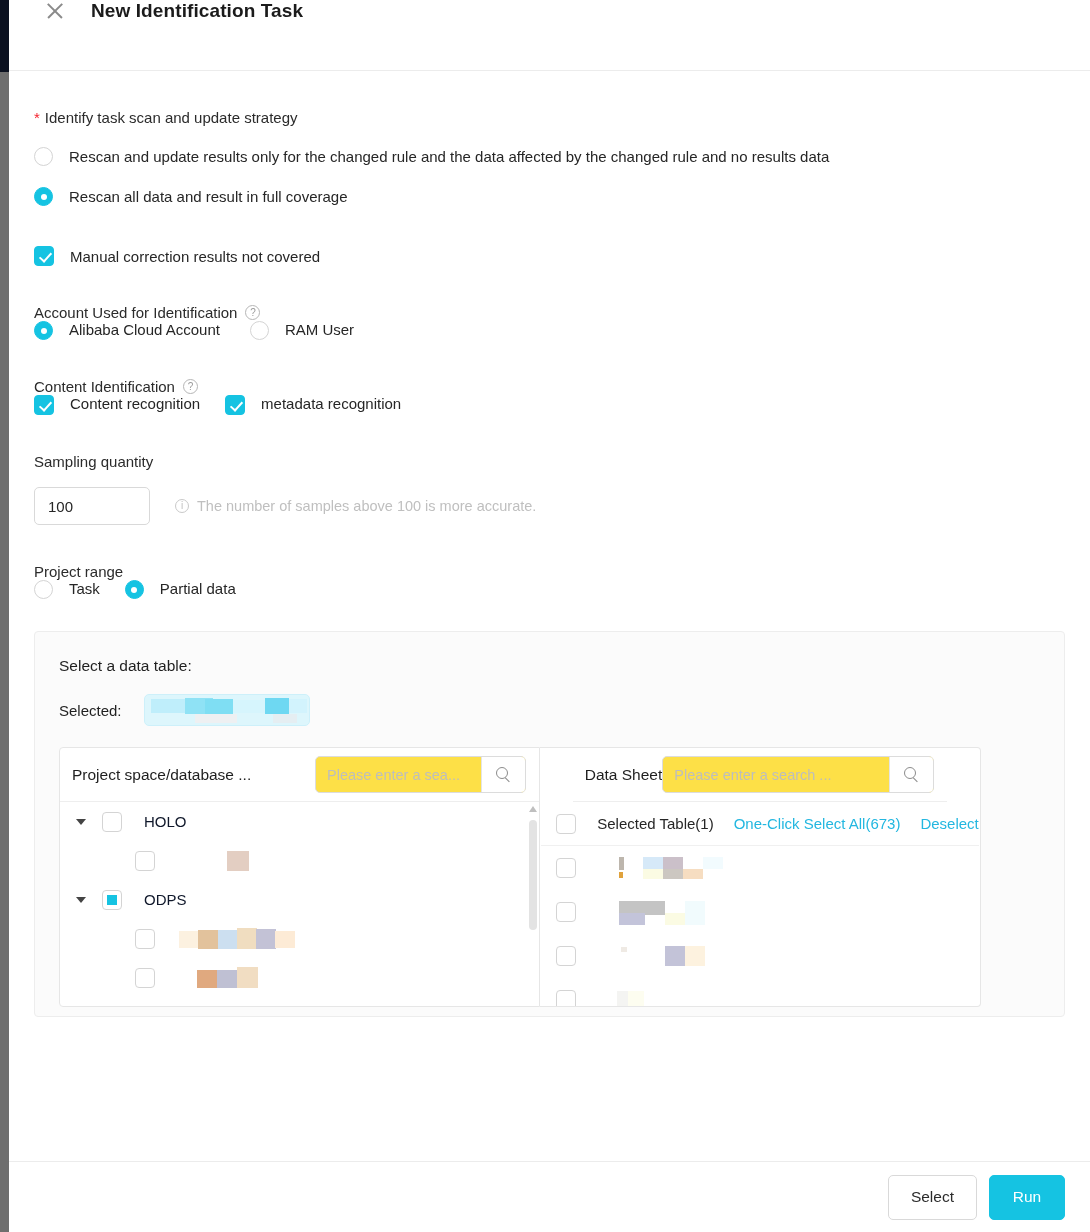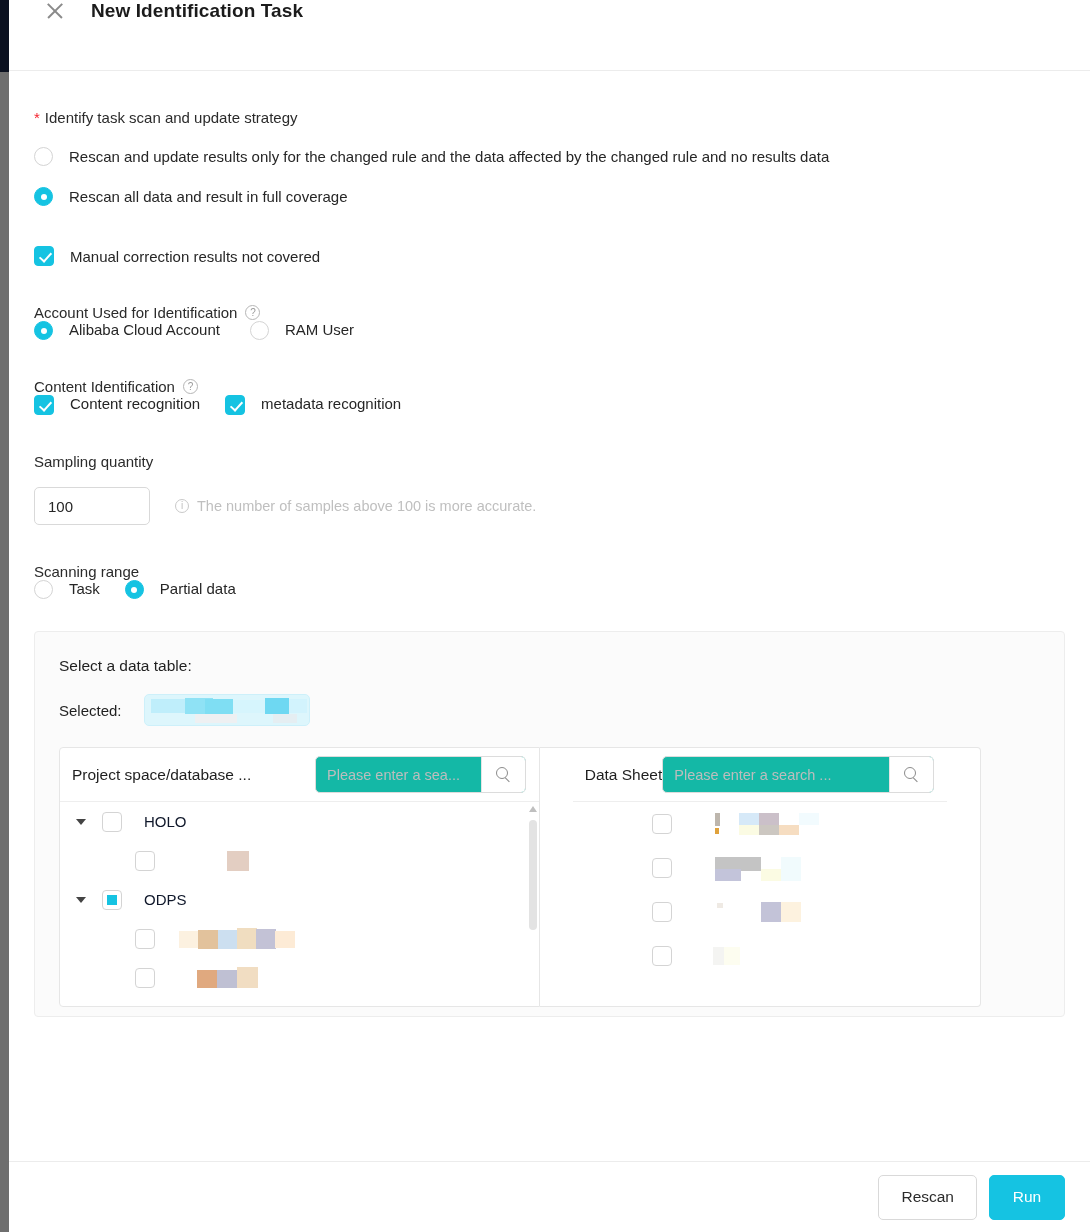--- a/index.html
+++ b/index.html
@@ -167,21 +167,21 @@
     padding: 0 13px 0 12px; border-bottom: 1px solid #eeeeee;
   }
   .pane-head-title {
     font-size: 15.5px; color: #1f1f1f; white-space: nowrap;
     overflow: hidden; text-overflow: ellipsis;
   }
   .pane-left .pane-head-title { max-width: 224px; }
   .search-box {
     margin-left: auto; display: flex; align-items: stretch;
     height: 37px; border: 1px solid #dcdcdc; border-radius: 5px;
-    overflow: hidden; background: #14b8a6;
+    overflow: hidden; background: #fde047;
   }
   .pane-left .search-box  { width: 211px; }
   .pane-right .search-box { width: 272px; }
   .search-box input {
     flex: 1 1 auto; border: none; outline: none;
     padding: 0 11px; font-size: 14.5px; color: #2b2b2b;
     font-family: "Liberation Sans", sans-serif; background: transparent;
     min-width: 0;
   }
   .search-box input::placeholder { color: #bdbdbd; }
@@ -318,21 +318,21 @@
 
     <div class="section-label">Sampling quantity</div>
     <div class="sample-row">
       <input class="sample-input" value="100" style="">
       <span class="sample-hint">
         <span class="info-icon">i</span>
         <span>The number of samples above 100 is more accurate.</span>
       </span>
     </div>
 
-    <div class="section-label">Scanning range</div>
+    <div class="section-label">Project range</div>
     <div class="inline-group">
       <span class="radio"></span>
       <span class="opt-text">Task</span>
       <span class="gap-sm"></span>
       <span class="radio checked"></span>
       <span class="opt-text">Partial data</span>
     </div>
 
     <div class="picker-card">
       <div class="picker-title">Select a data table:</div>
@@ -437,20 +437,26 @@
             <span class="pane-head-title">Data Sheet</span>
             <span class="search-box">
               <input placeholder="Please enter a search ..." style="">
               <span class="search-btn">
                 <span class="mag"></span>
               </span>
             </span>
           </div>
 
           <div class="pane-scroll">
+            <div class="sel-row">
+              <span class="cbox"></span>
+              <span class="sel-row-label">Selected Table(1)</span>
+              <span class="link">One-Click Select All(673)</span>
+              <span class="link">Deselect</span>
+            </div>
 
             <div class="data-row">
               <span class="cbox"></span>
               <span class="redact-strip">
                 <span class="redact" style="left:22px;top:0px;width:5px;height:13px;background:#bdb6ad;"></span>
                 <span class="redact" style="left:22px;top:15px;width:4px;height:6px;background:#e0a23c;"></span>
                 <span class="redact" style="left:46px;top:0px;width:20px;height:14px;background:#d6e9f8;"></span>
                 <span class="redact" style="left:66px;top:0px;width:20px;height:14px;background:#cbc0c9;"></span>
                 <span class="redact" style="left:46px;top:12px;width:20px;height:10px;background:#fbfbe3;"></span>
                 <span class="redact" style="left:66px;top:12px;width:20px;height:10px;background:#ccc7c1;"></span>
@@ -487,17 +493,17 @@
             </div>
           </div>
         </div>
 
       </div>
     </div>
 
   </div>
 
   <div class="drawer-footer">
-    <button class="btn btn-cancel">Rescan</button>
+    <button class="btn btn-cancel">Select</button>
     <button class="btn btn-run">Run</button>
   </div>
 
 </div>
 
 </body></html>

